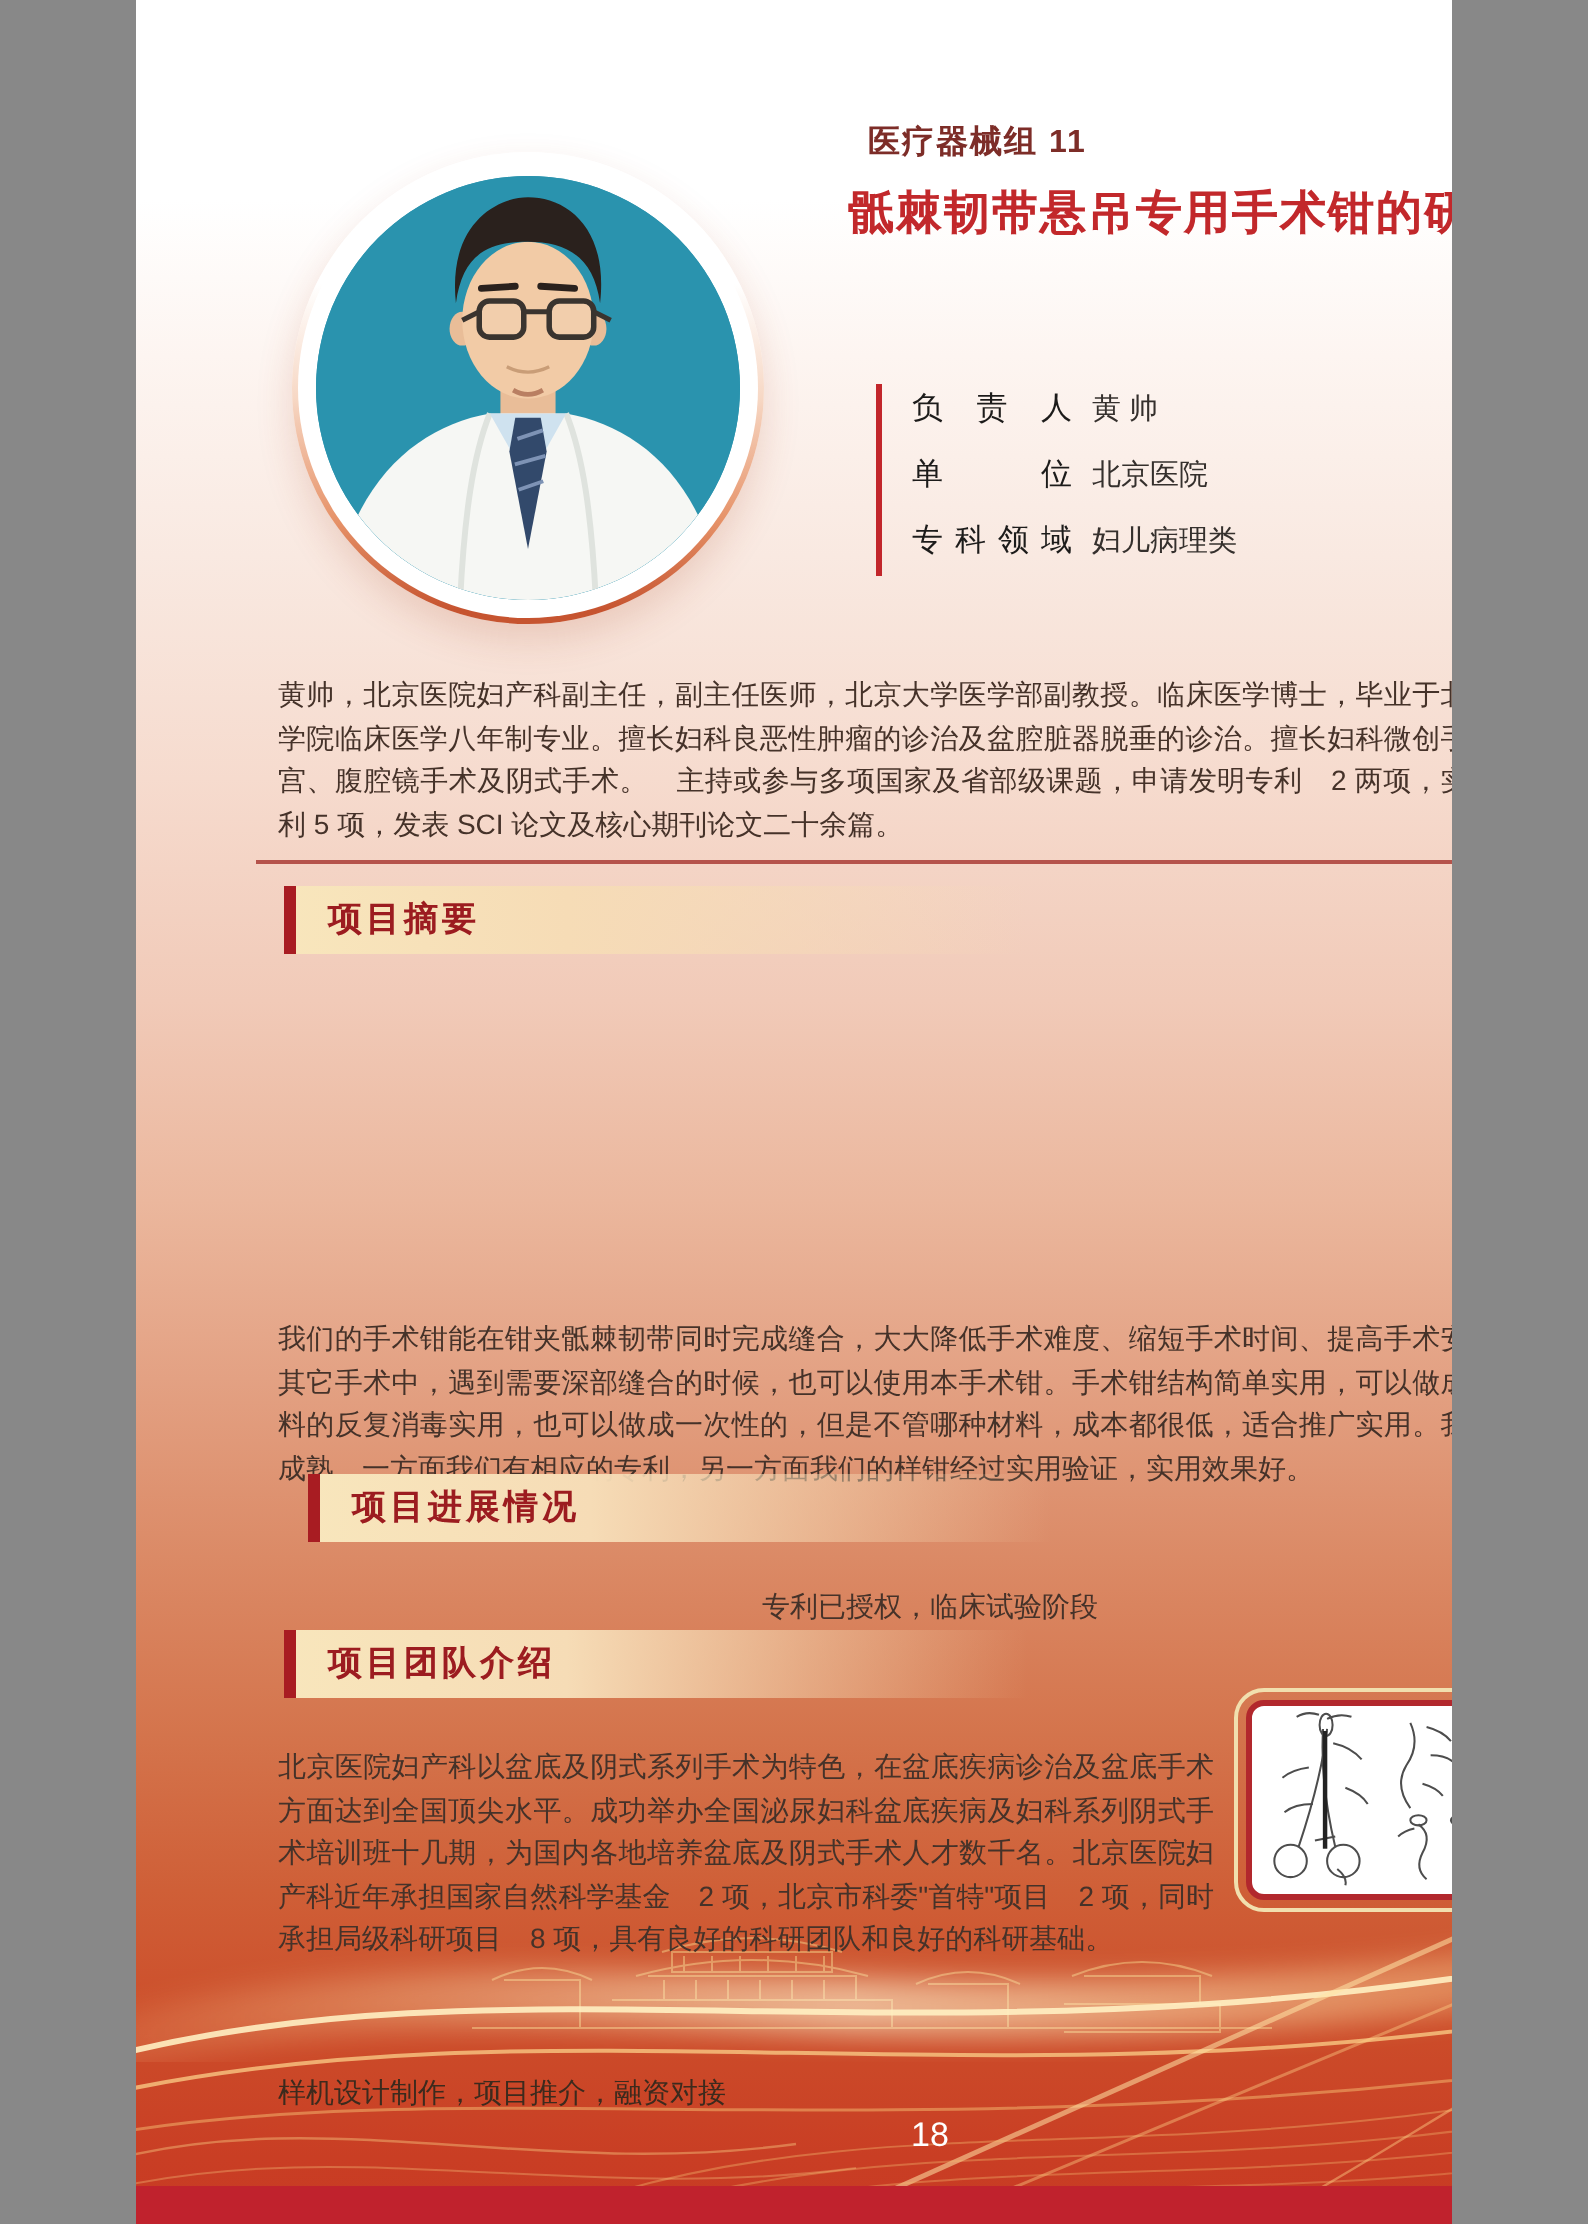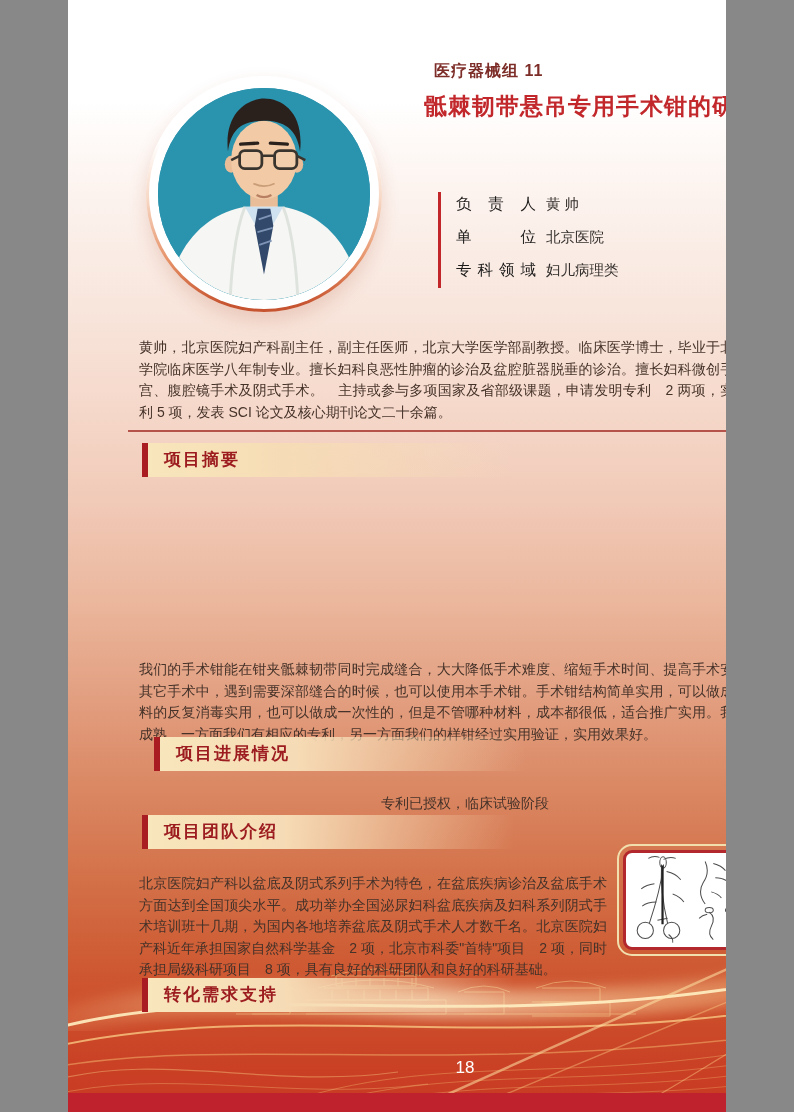--- a/index.html
+++ b/index.html
@@ -208,21 +208,18 @@
           <path d="M114 12 q 8 -2 13 -2 M114 18 q 8 0 13 2 M114 26 q 7 2 11 5 M121 46 q 6 0 9 2"></path>
           <path d="M82 58 q 7 5 2 14 q -4 8 2 13 M80 60 q -5 1 -8 4"></path>
           <path d="M102 58 q 7 5 2 14 q -4 8 2 13 M104 57 q 5 -1 8 1"></path>
           <ellipse cx="82" cy="56" rx="4" ry="2.5"></ellipse>
           <ellipse cx="102" cy="56" rx="4" ry="2.5"></ellipse>
         </g>
       </svg>
     </div>
   </div>
 
-  <div class="abs banner b-support">
-    <span class="bar"></span>
-    <span class="txt">转化需求支持</span>
-  </div>
+  <div class="abs para t-support">样机设计制作，项目推介，融资对接</div>
 
   <div class="abs page-number">18</div>
   <div class="abs footer-bar"></div>
 
 </div>
 
 </body></html>

